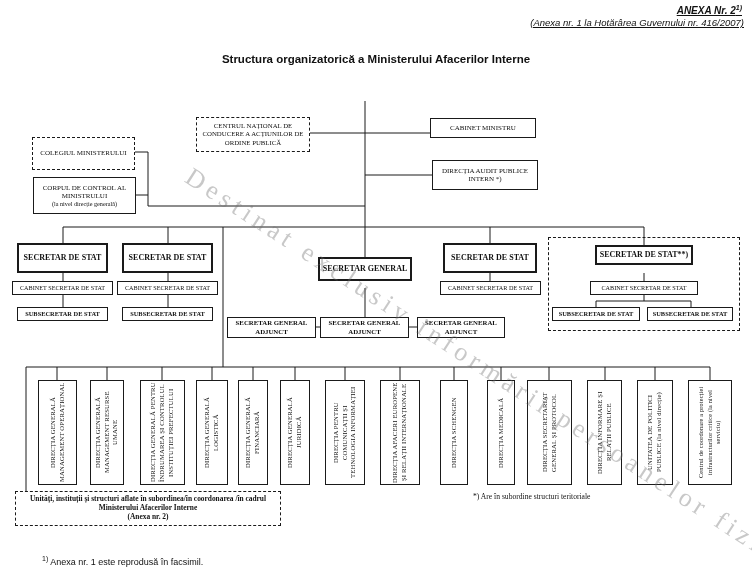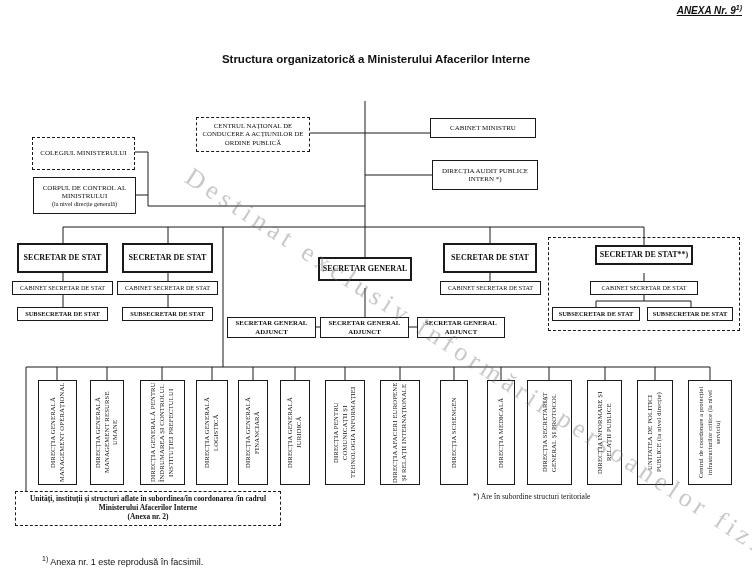--- a/index.html
+++ b/index.html
@@ -40,21 +40,22 @@
              M63 227 H644 M63 227 V243 M168 227 V243 M490 227 V243 M644 227 V245 M223 227 V367
              M63 273 V281 M63 295 V307 M168 273 V281 M168 295 V307
              M490 273 V281 M644 273 V281 M644 295 V301 M596 301 H691 M596 301 V307 M691 301 V307
              M365 288 V317 M316 327 H320 M409 327 H417
              M26 367 H710 M26 367 V491
              M57 367 V380 M107 367 V380 M162 367 V380 M212 367 V380 M253 367 V380 M295 367 V380
              M345 367 V380 M400 367 V380 M454 367 V380 M501 367 V380 M549 367 V380 M605 367 V380
              M655 367 V380 M710 367 V380" fill="none" stroke="#1a1a1a" stroke-width="1"></path>
   </svg>
 
-  <div class="hdr-anexa"><span>ANEXA Nr. 9</span><span class="sup">1)</span></div>
+  <div class="hdr-anexa"><span>ANEXA Nr. 2</span><span class="sup">1)</span></div>
+  <div class="hdr-ref">(Anexa nr. 1 la Hotărârea Guvernului nr. 416/2007)</div>
   <div class="title">Structura organizatorică a Ministerului Afacerilor Interne</div>
 
   <div class="wm">Destinat exclusiv informării persoanelor fizice</div>
 
   <div class="bx dash" style="left:196px;top:117px;width:114px;height:35px;font-size:6.8px;">CENTRUL NAȚIONAL DE CONDUCERE A ACȚIUNILOR DE ORDINE PUBLICĂ</div>
   <div class="bx" style="left:430px;top:118px;width:106px;height:20px;font-size:7px;">CABINET MINISTRU</div>
   <div class="bx" style="left:33px;top:177px;width:103px;height:37px;font-size:7px;">
     <span>CORPUL DE CONTROL AL MINISTRULUI</span>
     <span style="font-size:6.2px;">(la nivel direcție generală)</span>
   </div>

